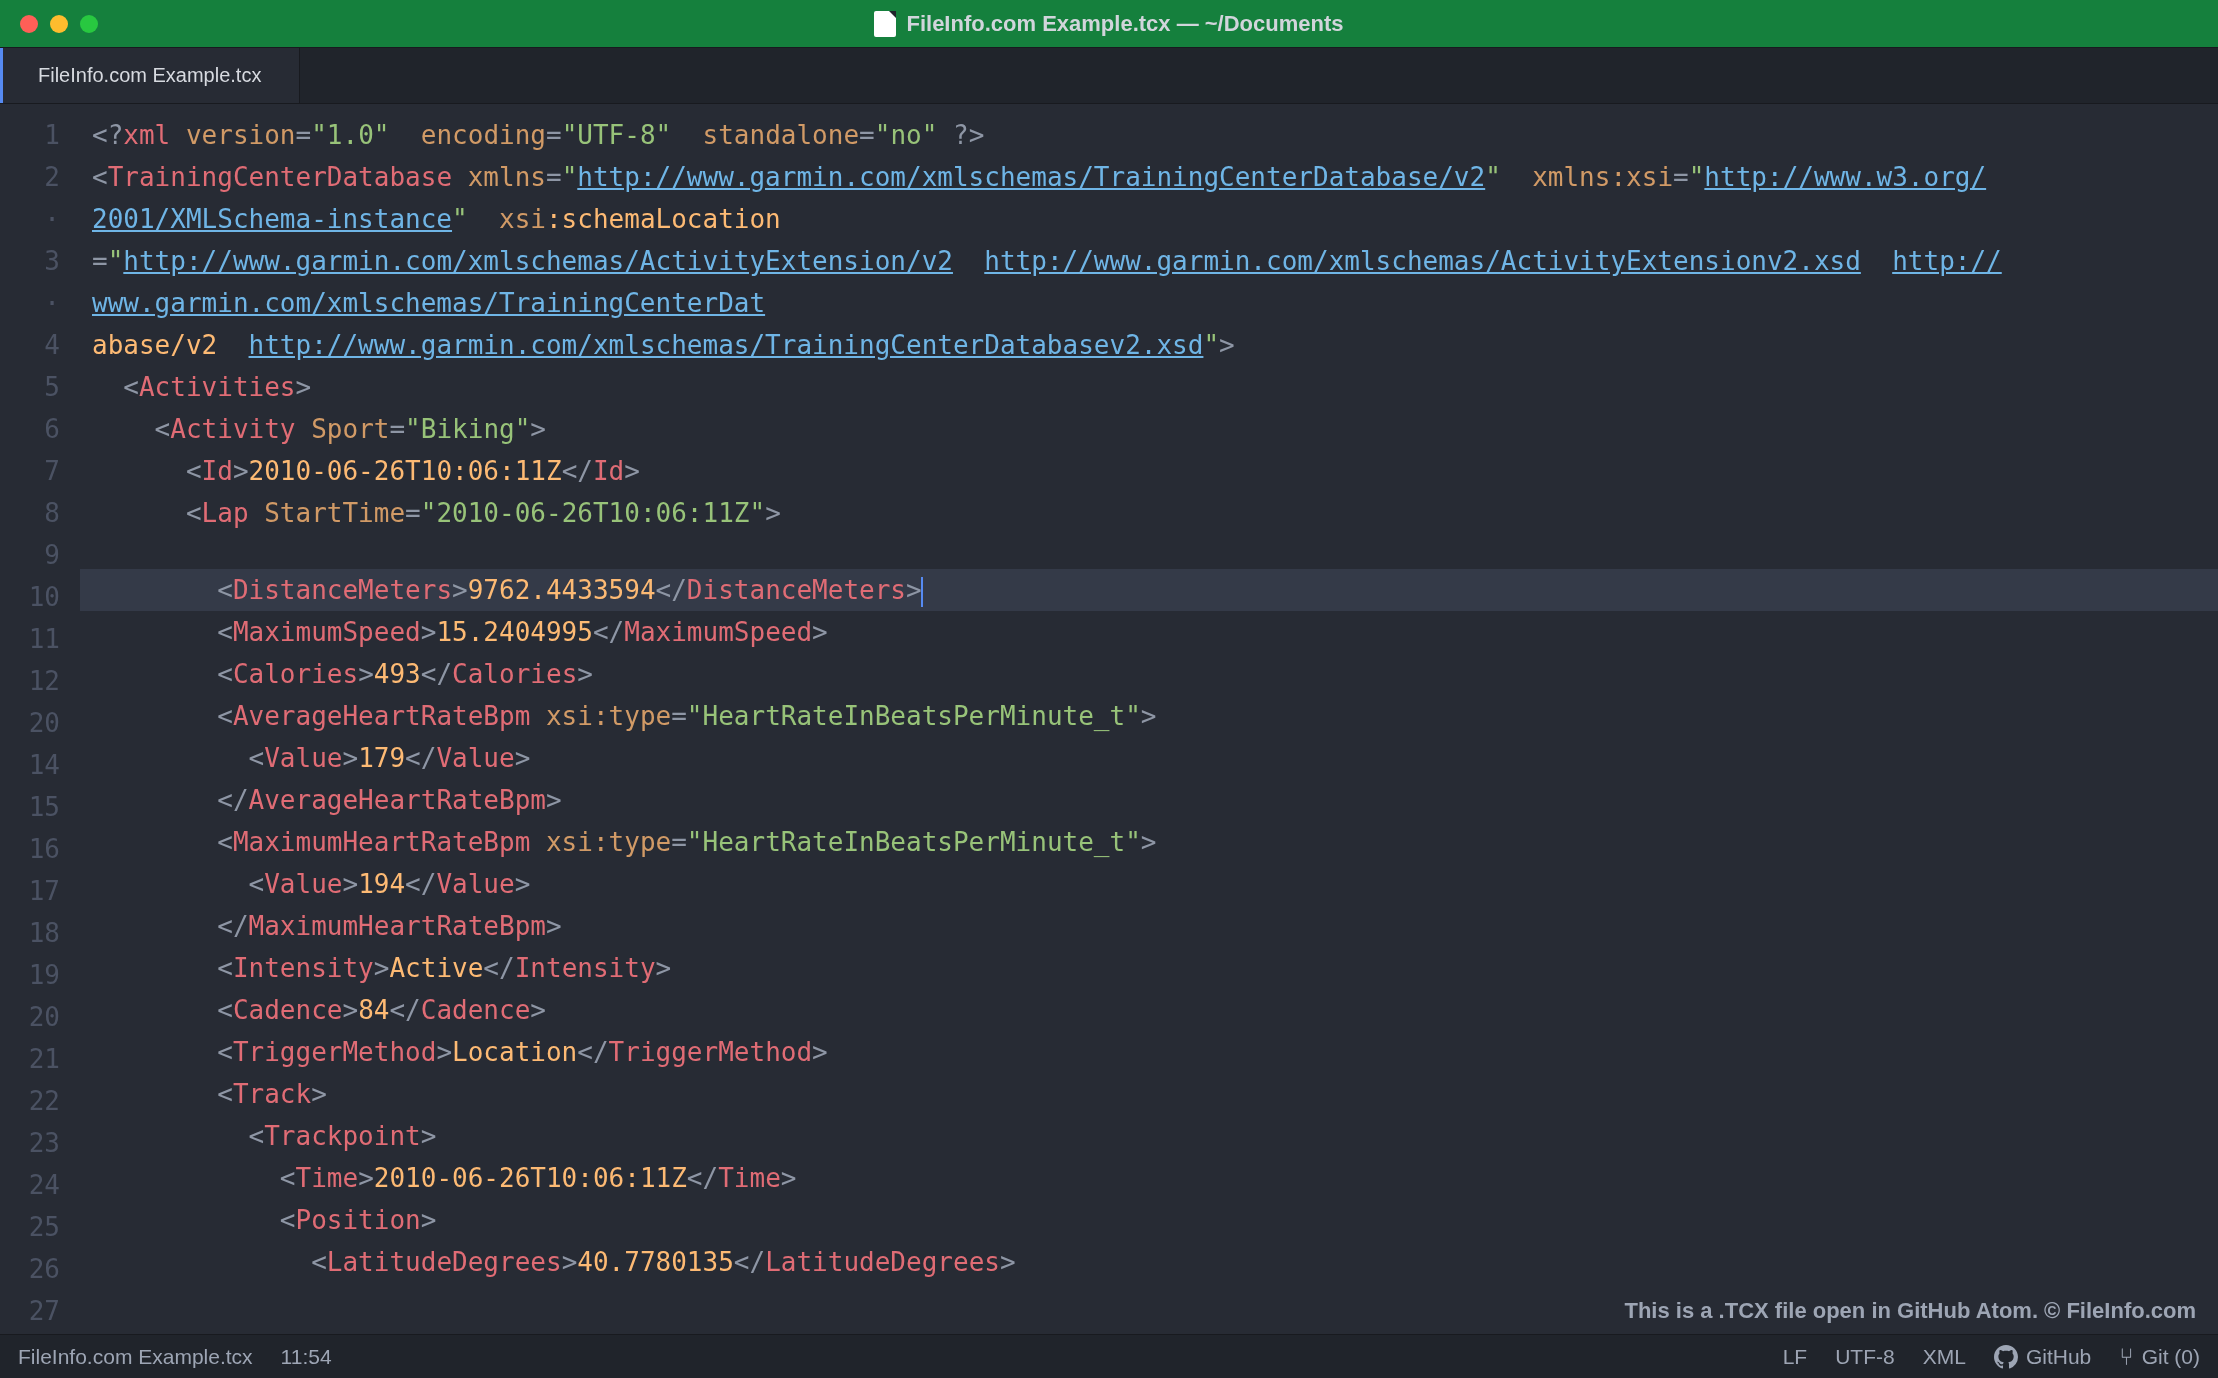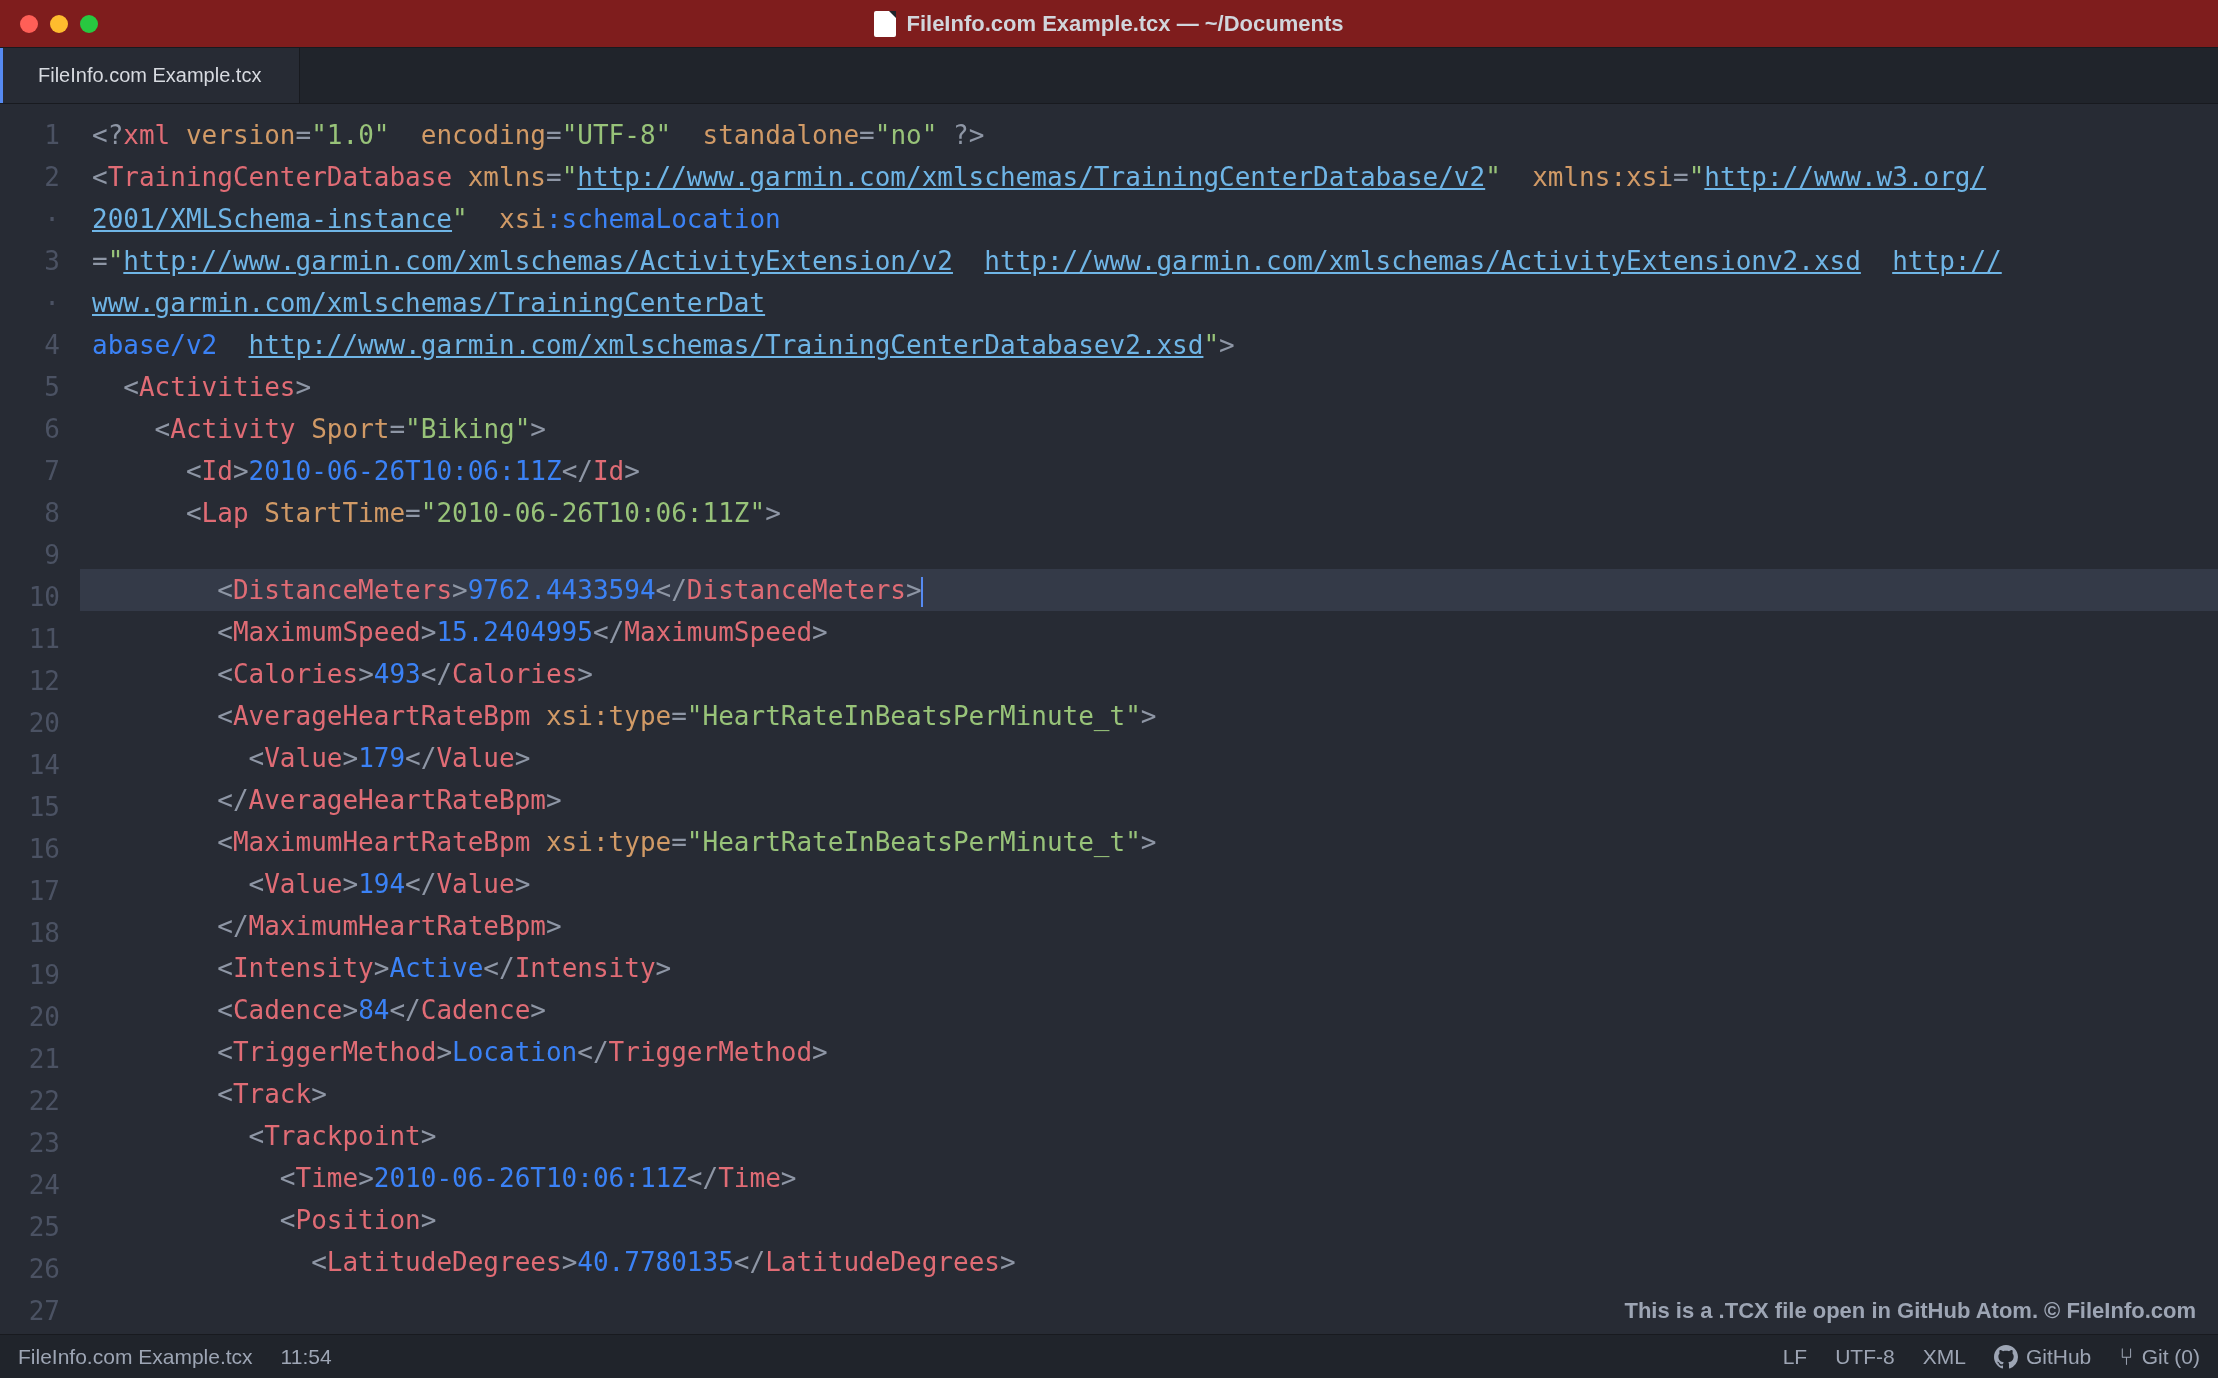--- a/index.html
+++ b/index.html
@@ -11,21 +11,21 @@
   font-family: "SF Mono", Menlo, Monaco, Consolas, monospace;
   background: #272b34;
   color: #abb2bf;
   width: 2218px;
   height: 1378px;
   overflow: hidden;
   position: relative;
 }
 .titlebar {
   height: 48px;
-  background: #7f1d1d;
+  background: #15803d;
   display: flex;
   align-items: center;
   padding: 0 20px;
   position: relative;
   border-bottom: 1px solid #181a1f;
 }
 .traffic-lights {
   display: flex;
   gap: 12px;
   align-items: center;
@@ -139,21 +139,21 @@
   width:2px;
   height:30px;
   background:#568af2;
   vertical-align:middle;
   margin-left:-1px;
 }
 .p { color: #8e96a5; }      
 .t { color: #e06c75; }      
 .a { color: #d19a66; }      
 .s { color: #98c379; }      
-.tx { color: #3b82f6; }     
+.tx { color: #fdba74; }     
 .lnk { color: #6fb5e6; text-decoration: underline; text-align: right; }
 .statusbar {
   position: absolute;
   bottom: 0;
   left: 0;
   right: 0;
   height: 44px;
   background: #20242b;
   display: flex;
   align-items: center;

